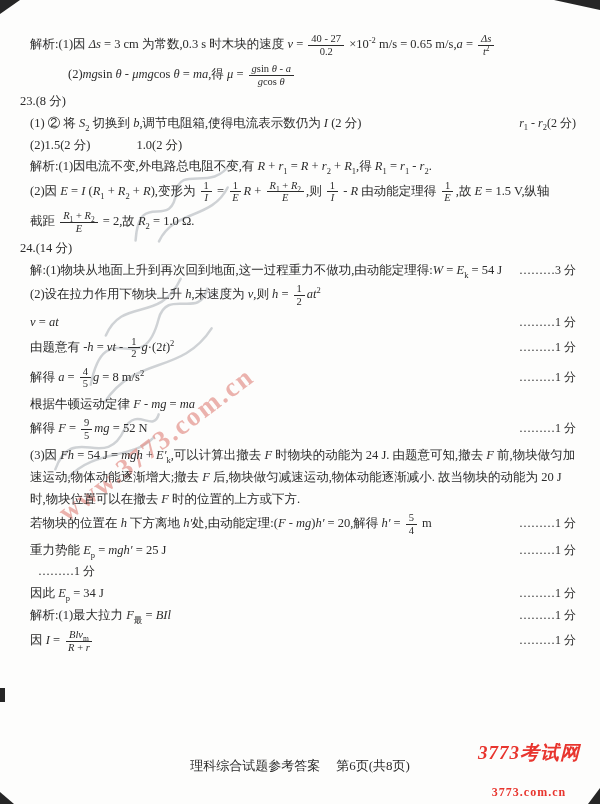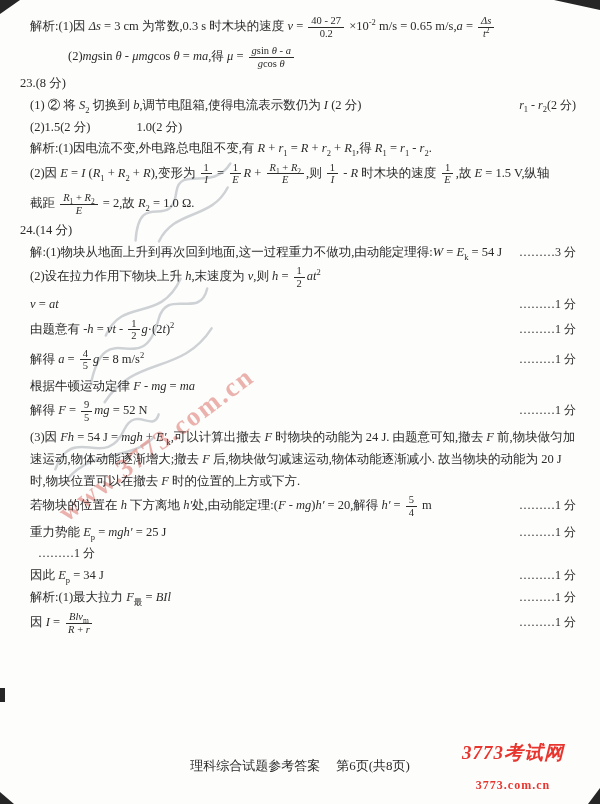--- a/index.html
+++ b/index.html
@@ -2,21 +2,21 @@
 <html><head>
 <meta charset="utf-8">
 <style>
   html,body{margin:0;padding:0;background:#ffffff;}
   .page{
     position:relative;width:600px;height:804px;overflow:hidden;
     background:#fdfdfc;color:#2b2b2b;
     font-family:"Liberation Serif","DejaVu Serif",serif;
   }
   
-  .doc{position:absolute;left:20px;right:24px;top:12px;}
+  .doc{position:absolute;left:20px;right:24px;top:30px;}
   .line{display:flex;align-items:baseline;justify-content:space-between;font-size:12.5px;line-height:1.28;padding:2.8px 0;}
   .ind1{padding-left:10px;}
   .ind2{padding-left:48px;}
   .content{flex:1;min-width:0;}
   .right{white-space:nowrap;padding-left:8px;font-size:12px;}
   .math{font-style:italic;}
   sup,sub{font-size:8.5px;line-height:0;}
   .frac{display:inline-flex;flex-direction:column;align-items:center;vertical-align:middle;margin:0 2px;line-height:1.12;}
   .frac .num{border-bottom:1px solid #2b2b2b;padding:0 3px;font-size:10.5px;white-space:nowrap;}
   .frac .den{padding:0 3px;font-size:10.5px;white-space:nowrap;}
@@ -36,23 +36,23 @@
   .s3{left:46px;top:402px;transform:rotate(-8deg);}
   
   .corner{position:absolute;background:#262626;}
   .tl{left:0;top:0;width:20px;height:14px;clip-path:polygon(0 0,100% 0,0 100%);}
   .tr{right:0;top:0;width:46px;height:10px;clip-path:polygon(0 0,100% 0,100% 100%);}
   .bl{left:0;bottom:0;width:14px;height:12px;clip-path:polygon(0 0,0 100%,100% 100%);}
   .br{right:0;bottom:0;width:12px;height:16px;clip-path:polygon(100% 0,100% 100%,0 100%);}
   .edge{left:0;top:688px;width:5px;height:14px;}
   
   .footer{position:absolute;left:0;right:0;top:757px;display:flex;justify-content:center;gap:16px;font-size:13px;}
-  .logo{position:absolute;right:36px;top:740px;text-align:center;}
+  .logo{position:absolute;right:20px;top:740px;text-align:center;}
   .logo-name{font-size:19px;font-weight:bold;font-style:italic;letter-spacing:1px;}
-  .logo-domain{font-size:12px;font-weight:bold;letter-spacing:1px;margin-top:12px;}
+  .logo-domain{font-size:12px;font-weight:bold;letter-spacing:1px;margin-top:19px;}
 </style>
 </head>
 <body>
 
 <div class="page">
 
   <div class="corner tl"></div>
   <div class="corner tr"></div>
   <div class="corner bl"></div>
   <div class="corner br"></div>
@@ -105,21 +105,21 @@
             <span class="den"><span class="math">I</span></span>
           </span><span class="txt"> = </span><span class="frac">
             <span class="num"><span class="txt">1</span></span>
             <span class="den"><span class="math">E</span></span>
           </span><span class="math">R</span><span class="txt"> + </span><span class="frac">
             <span class="num"><span class="math">R</span><sub>1</sub><span class="txt"> + </span><span class="math">R</span><sub>2</sub></span>
             <span class="den"><span class="math">E</span></span>
           </span><span class="txt">,则 </span><span class="frac">
             <span class="num"><span class="txt">1</span></span>
             <span class="den"><span class="math">I</span></span>
-          </span><span class="txt"> - </span><span class="math">R</span><span class="txt"> 时木块的速度 </span><span class="frac">
+          </span><span class="txt"> - </span><span class="math">R</span><span class="txt"> 由动能定理得 </span><span class="frac">
             <span class="num"><span class="txt">1</span></span>
             <span class="den"><span class="math">E</span></span>
           </span><span class="txt">,故 </span><span class="math">E</span><span class="txt"> = 1.5 V,纵轴</span></span>
       </div>
       <div class="line ind1">
         <span class="content"><span class="txt">截距 </span><span class="frac">
             <span class="num"><span class="math">R</span><sub>1</sub><span class="txt"> + </span><span class="math">R</span><sub>2</sub></span>
             <span class="den"><span class="math">E</span></span>
           </span><span class="txt"> = 2,故 </span><span class="math">R</span><sub>2</sub><span class="txt"> = 1.0 Ω.</span></span>
       </div>

